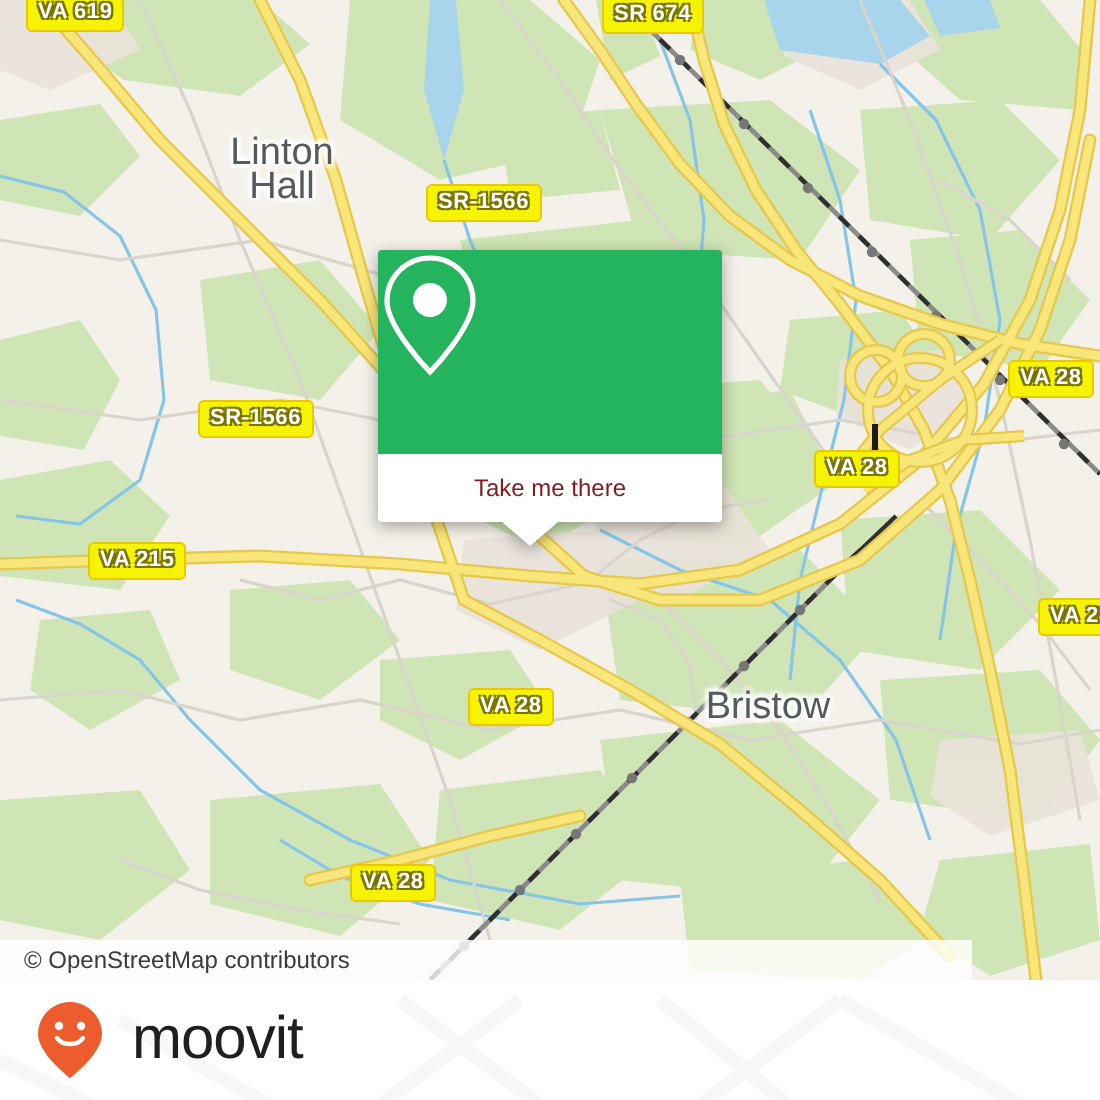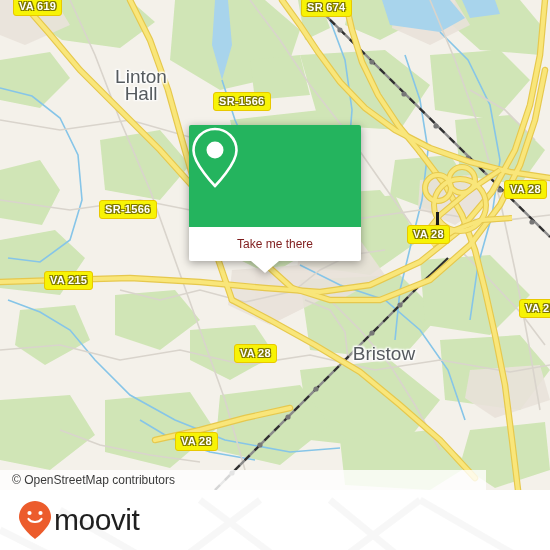--- a/index.html
+++ b/index.html
@@ -88,21 +88,21 @@
     background:#ffffff;overflow:hidden;
   }
   .footer-watermark{position:absolute;left:0;top:-460px;opacity:.07;}
   .footer-inner{
     position:relative;height:60px;display:flex;align-items:center;
     justify-content:space-between;padding:0 14px 0 18px;box-sizing:border-box;
   }
   .addr{
     font-size:14.5px;line-height:21px;color:#262626;max-width:395px;
   }
-  .brand{display:flex;align-items:center;gap:2px;}
+  .brand{display:flex;align-items:center;gap:14px;}
   .brand-word{
     font-size:30px;line-height:30px;color:#1f1f1f;font-weight:normal;
     letter-spacing:-.5px;
   }
 </style>
 </head>
 <body>
 
 <div id="app">
 

